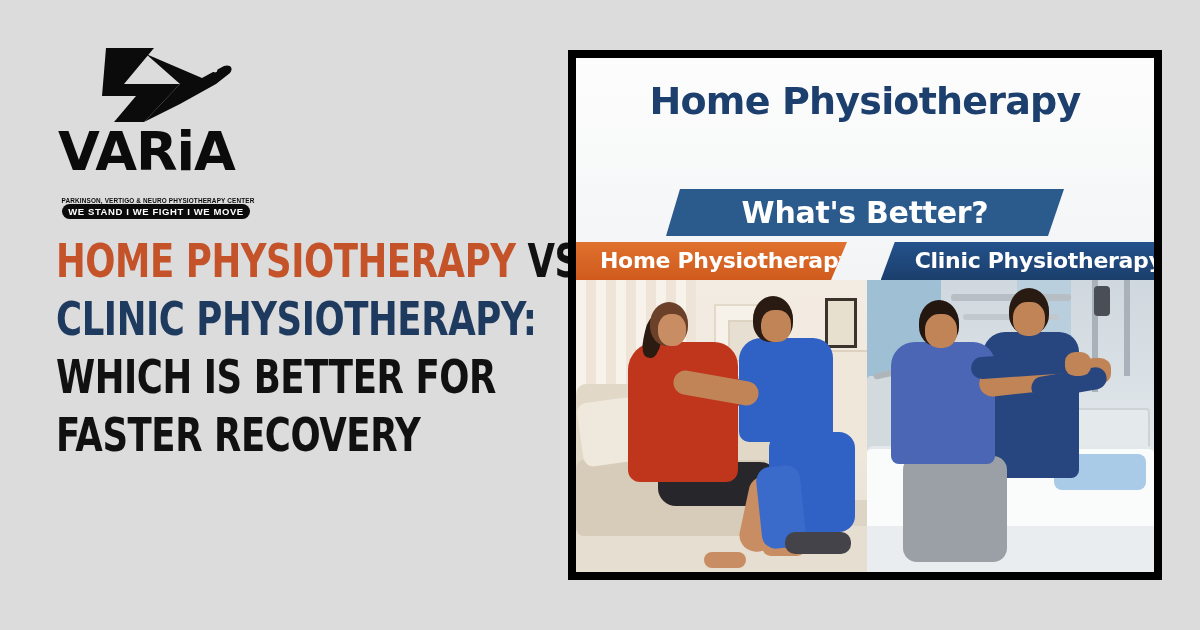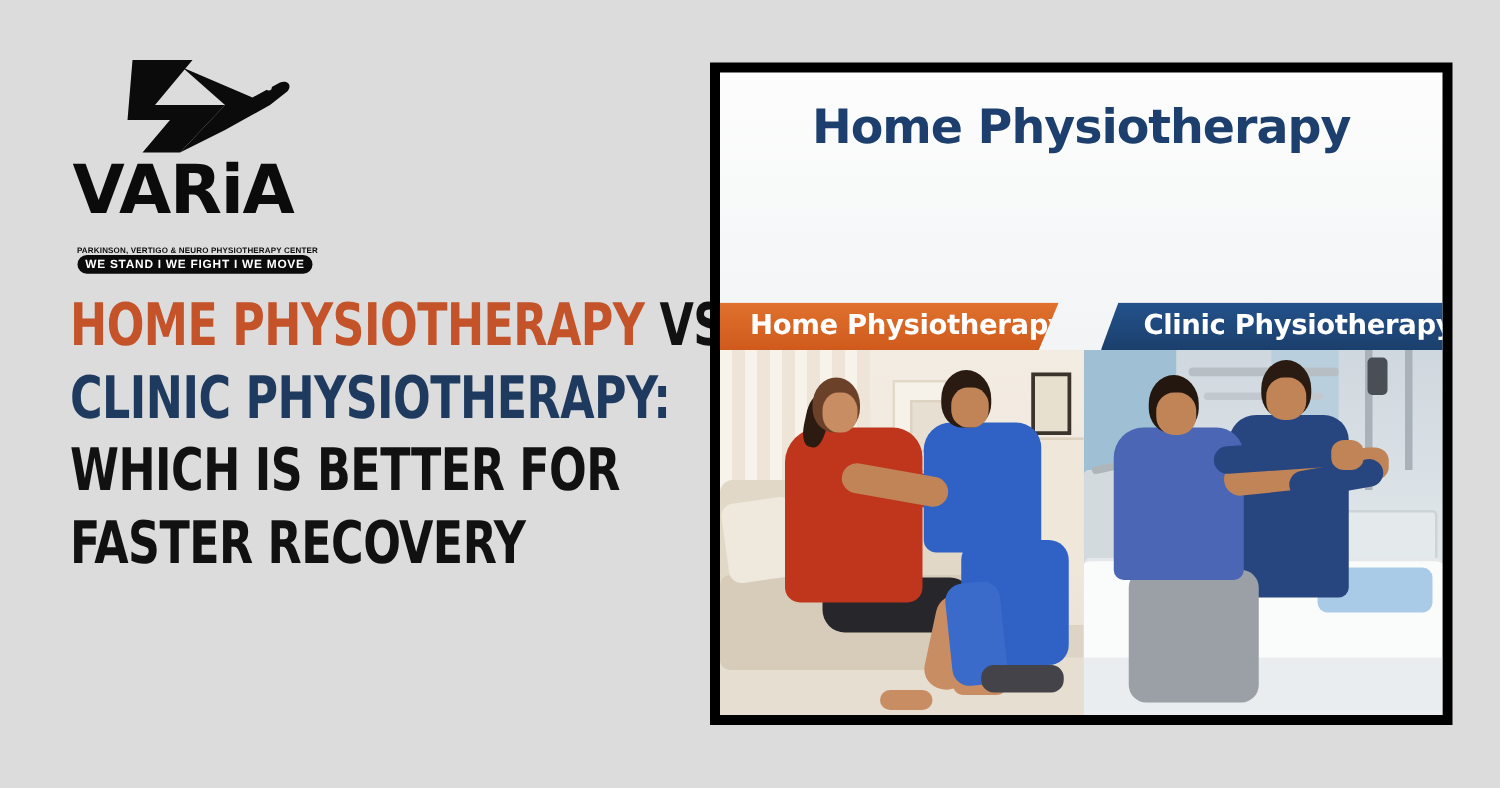--- a/index.html
+++ b/index.html
@@ -244,20 +244,21 @@
 
 </div>
 
 <div class="card">
   <div class="card-inner">
 
     <div class="card-title-wrap">
       <div class="ct-l1">Home Physiotherapy</div>
     </div>
 
+    <div class="wb-banner">What's Better?</div>
 
     <div class="panels">
 
       <div class="panel panel-home">
         <div class="lbl lbl-home">Home Physiotherapy</div>
         <div class="photo">
           <div class="home-scene">
             <div class="hs-curtain"></div>
             <div class="hs-cabinet">
               <div class="hs-cab-glass"></div>

